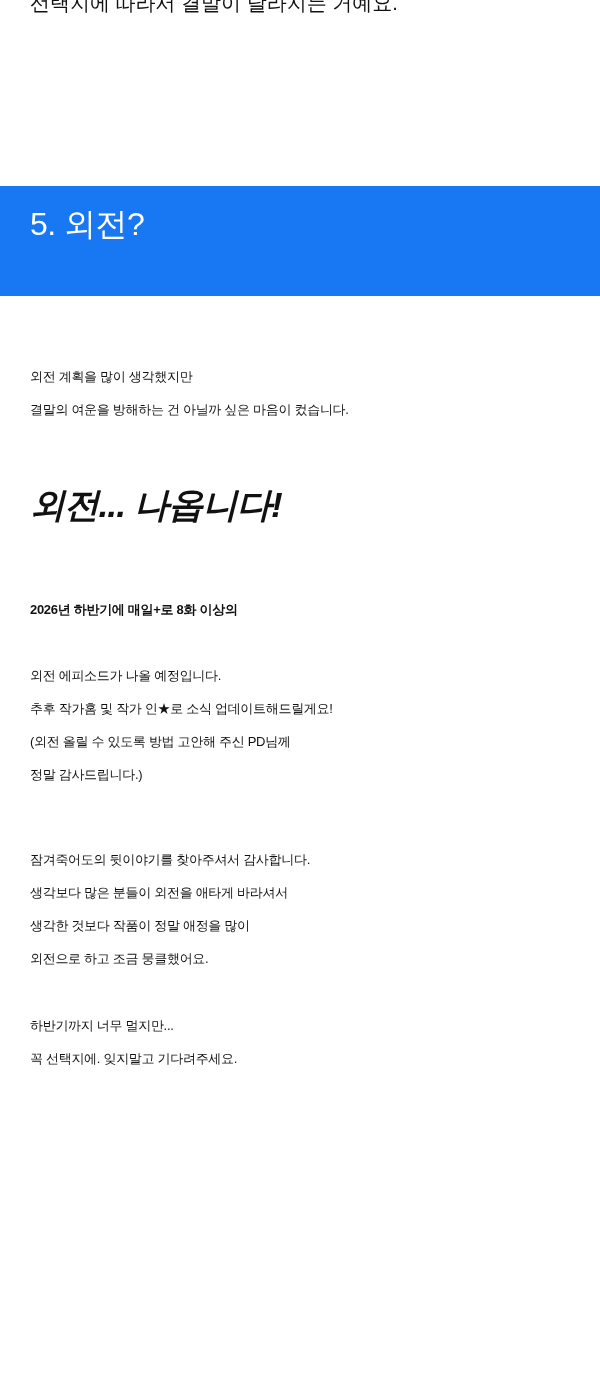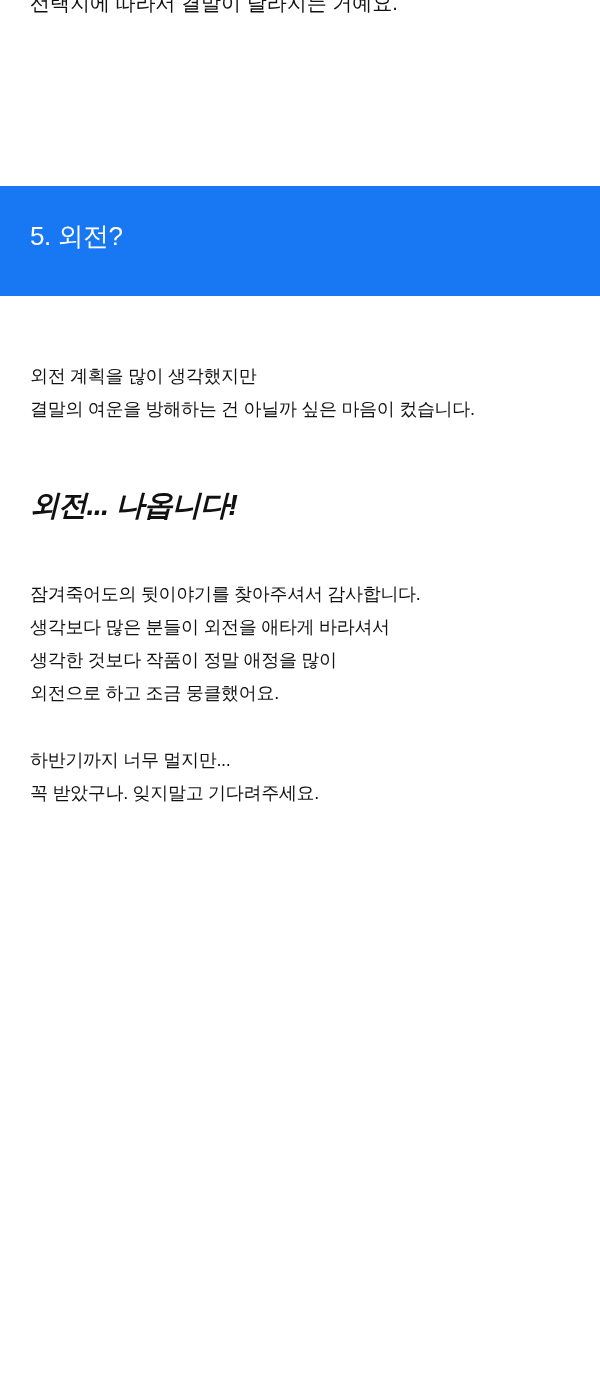--- a/index.html
+++ b/index.html
@@ -41,46 +41,46 @@
     top: 186px;
     left: 0;
     width: 600px;
     height: 110px;
     background: #1877f2;
     box-sizing: border-box;
   }
   .section-band .section-title {
     position: absolute;
     left: 30px;
-    top: 28px;
-    font-size: 26px;
+    top: 16px;
+    font-size: 32px;
     line-height: 44px;
     font-weight: 400;
     color: #ffffff;
     letter-spacing: -0.5px;
   }
 
   .content {
     position: absolute;
     top: 360px;
     left: 30px;
     width: 545px;
   }
 
   .para {
-    font-size: 18px;
+    font-size: 13px;
     line-height: 33px;
     color: #111111;
     letter-spacing: -0.3px;
     margin: 0 0 34px 0;
     white-space: pre-line;
   }
 
   .big-italic {
-    font-size: 29px;
+    font-size: 35px;
     line-height: 42px;
     font-weight: bold;
     font-style: italic;
     color: #111111;
     letter-spacing: -0.8px;
     margin: 58px 0 34px 0;
     white-space: pre-line;
   }
 
   .para.bold-lead {
@@ -104,26 +104,33 @@
   </div>
 
   <div class="content">
 
     <p class="para">외전 계획을 많이 생각했지만
 결말의 여운을 방해하는 건 아닐까 싶은 마음이 컸습니다.</p>
 
 
     <p class="big-italic">외전... 나옵니다!</p>
 
+    <p class="para bold-lead">
+      <span class="lead">2026년 하반기에 매일+로 8화 이상의</span><br>
+      <span>외전 에피소드가 나올 예정입니다.
+추후 작가홈 및 작가 인★로 소식 업데이트해드릴게요!
+(외전 올릴 수 있도록 방법 고안해 주신 PD님께
+정말 감사드립니다.)</span>
+    </p>
 
     <div class="spacer-lg"></div>
 
     <p class="para">잠겨죽어도의 뒷이야기를 찾아주셔서 감사합니다.
 생각보다 많은 분들이 외전을 애타게 바라셔서
 생각한 것보다 작품이 정말 애정을 많이
 외전으로 하고 조금 뭉클했어요.</p>
 
 
     <p class="para">하반기까지 너무 멀지만...
-꼭 받았구나. 잊지말고 기다려주세요.</p>
+꼭 선택지에. 잊지말고 기다려주세요.</p>
 
   </div>
 </div>
 
 </body></html>

